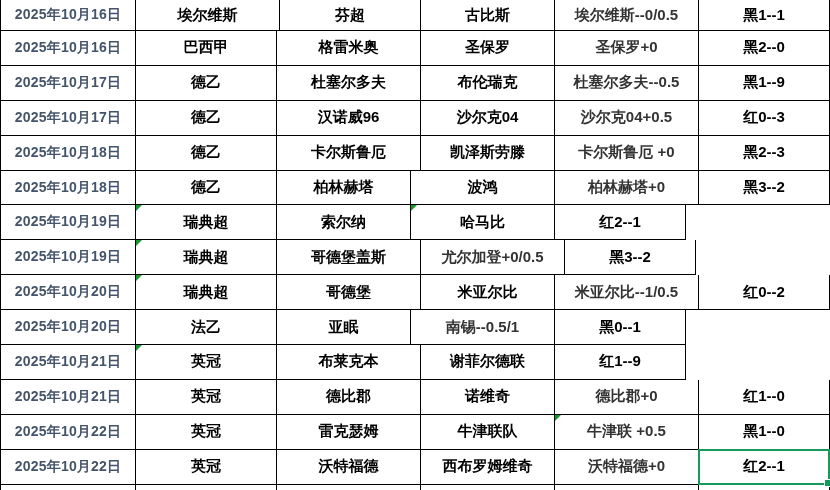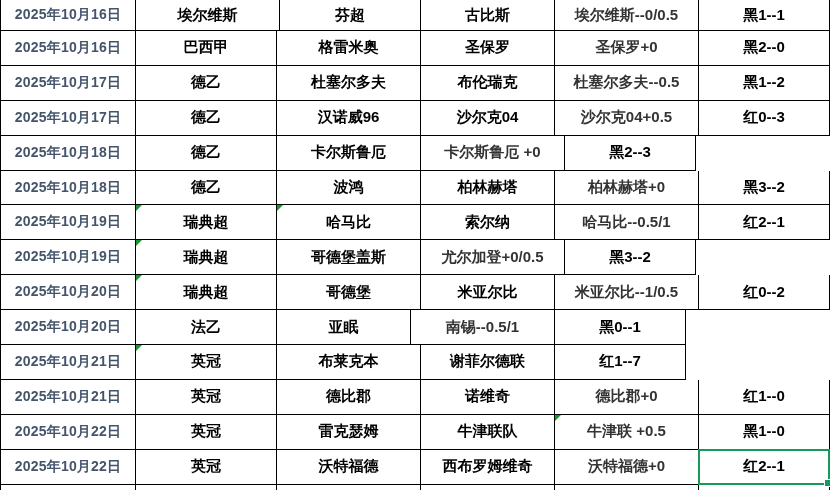--- a/index.html
+++ b/index.html
@@ -92,51 +92,51 @@
       <div class="cell c3">圣保罗</div>
       <div class="cell c4">圣保罗+0</div>
       <div class="cell c5">黑2--0</div>
     </div>
     <div class="row">
       <div class="cell c0">2025年10月17日</div>
       <div class="cell c1">德乙</div>
       <div class="cell c2">杜塞尔多夫</div>
       <div class="cell c3">布伦瑞克</div>
       <div class="cell c4">杜塞尔多夫--0.5</div>
-      <div class="cell c5">黑1--2</div>
+      <div class="cell c5">黑1--9</div>
     </div>
     <div class="row">
       <div class="cell c0">2025年10月17日</div>
       <div class="cell c1">德乙</div>
       <div class="cell c2">汉诺威96</div>
       <div class="cell c3">沙尔克04</div>
       <div class="cell c4">沙尔克04+0.5</div>
       <div class="cell c5">红0--3</div>
     </div>
     <div class="row">
       <div class="cell c0">2025年10月18日</div>
       <div class="cell c1">德乙</div>
       <div class="cell c2">卡尔斯鲁厄</div>
+      <div class="cell c3">凯泽斯劳滕</div>
       <div class="cell c4">卡尔斯鲁厄 +0</div>
       <div class="cell c5">黑2--3</div>
     </div>
     <div class="row">
       <div class="cell c0">2025年10月18日</div>
       <div class="cell c1">德乙</div>
+      <div class="cell c3">柏林赫塔</div>
       <div class="cell c2">波鸿</div>
-      <div class="cell c3">柏林赫塔</div>
       <div class="cell c4">柏林赫塔+0</div>
       <div class="cell c5">黑3--2</div>
     </div>
     <div class="row">
       <div class="cell c0">2025年10月19日</div>
       <div class="cell c1 flagged">瑞典超<span></span></div>
+      <div class="cell c3">索尔纳</div>
       <div class="cell c2 flagged">哈马比<span></span></div>
-      <div class="cell c3">索尔纳</div>
-      <div class="cell c4">哈马比--0.5/1</div>
       <div class="cell c5">红2--1</div>
     </div>
     <div class="row">
       <div class="cell c0">2025年10月19日</div>
       <div class="cell c1 flagged">瑞典超<span></span></div>
       <div class="cell c2">哥德堡盖斯</div>
       <div class="cell c4">尤尔加登+0/0.5</div>
       <div class="cell c5">黑3--2</div>
     </div>
     <div class="row">
@@ -152,21 +152,21 @@
       <div class="cell c1">法乙</div>
       <div class="cell c3">亚眠</div>
       <div class="cell c4">南锡--0.5/1</div>
       <div class="cell c5">黑0--1</div>
     </div>
     <div class="row">
       <div class="cell c0">2025年10月21日</div>
       <div class="cell c1 flagged">英冠<span></span></div>
       <div class="cell c2">布莱克本</div>
       <div class="cell c3">谢菲尔德联</div>
-      <div class="cell c5">红1--7</div>
+      <div class="cell c5">红1--9</div>
     </div>
     <div class="row">
       <div class="cell c0">2025年10月21日</div>
       <div class="cell c1">英冠</div>
       <div class="cell c2">德比郡</div>
       <div class="cell c3">诺维奇</div>
       <div class="cell c4">德比郡+0</div>
       <div class="cell c5">红1--0</div>
     </div>
     <div class="row">

